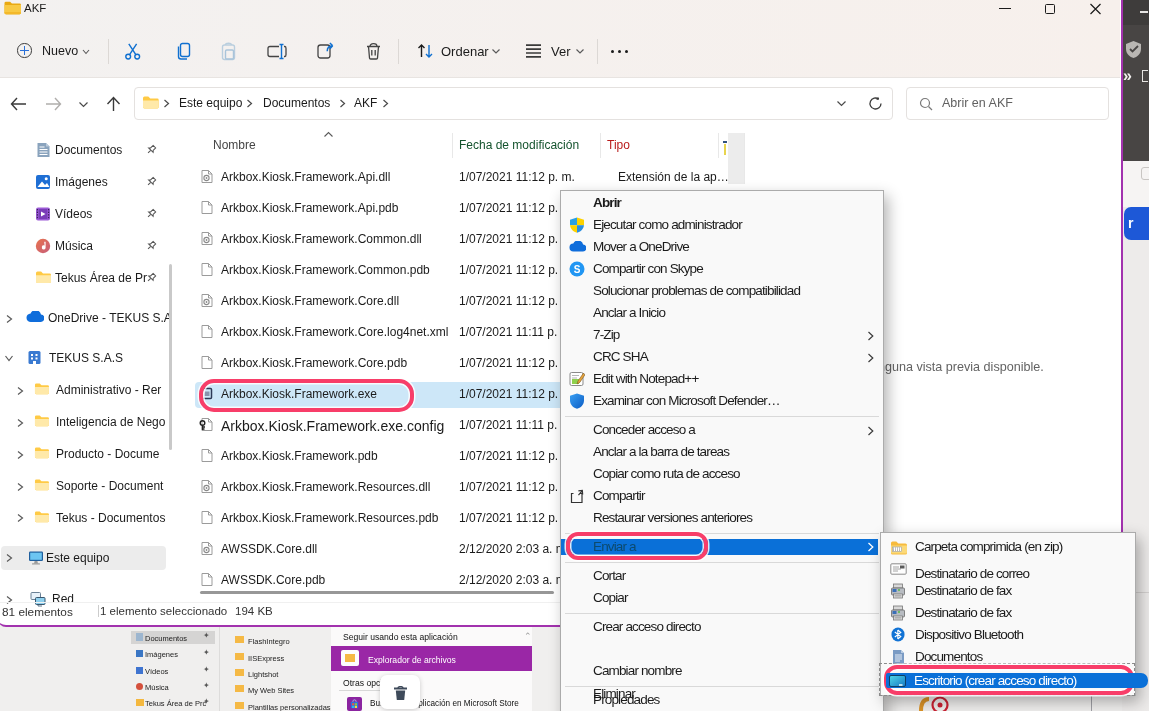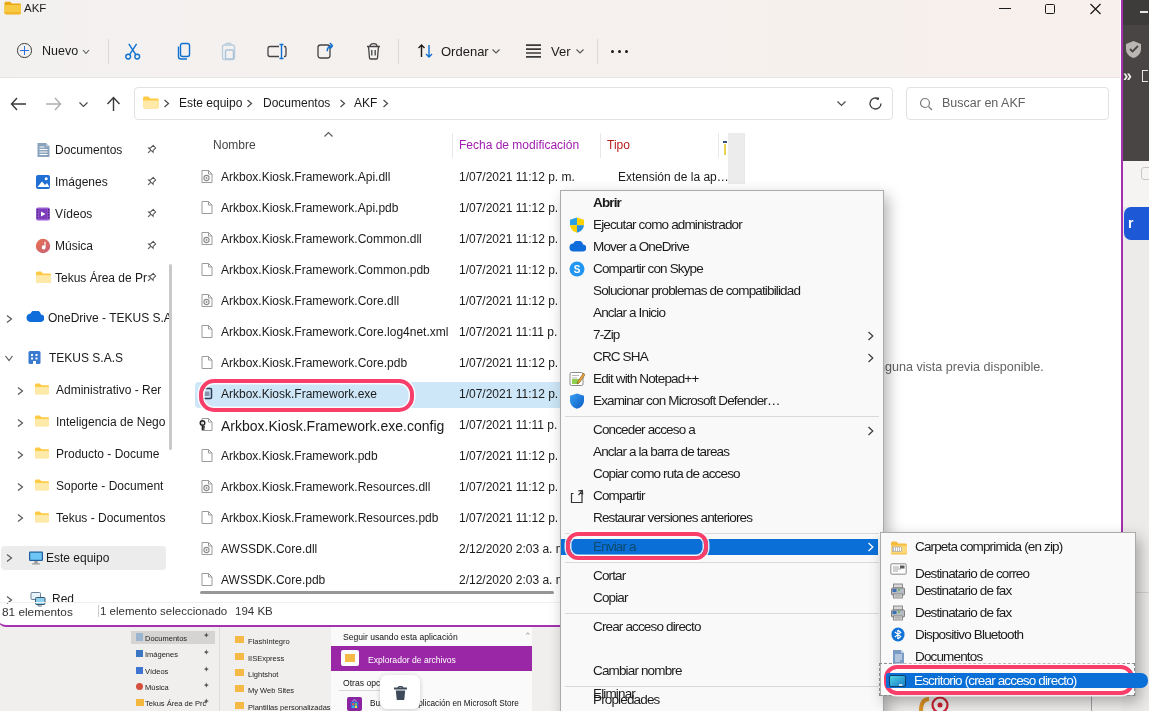--- a/index.html
+++ b/index.html
@@ -232,21 +232,21 @@
   <svg class="abs" style="left:870px;top:98px" width="15" height="15" viewBox="0 0 15 15">
         <path d="M13 7.5 a5.5 5.5 0 1 1 -2.2-4.4" stroke="#3a3a3a" stroke-width="1.3" fill="none"></path>
         <path d="M10.2 0.8 l0.8 2.6 -2.7 0.5" fill="#3a3a3a"></path>
       </svg>
 
   <div class="abs" style="left:908px;top:89px;width:203px;height:33px;background:#fff;border:1px solid #e4e1df;border-radius:4px;"></div>
   <svg class="abs" style="left:921px;top:99px" width="14" height="14" viewBox="0 0 14 14">
         <circle cx="6" cy="6" r="4.5" stroke="#7a7a7a" stroke-width="1.2" fill="none"></circle>
         <path d="M9.5 9.5 L13 13" stroke="#7a7a7a" stroke-width="1.2"></path>
       </svg>
-  <div class="abs txt" style="left:944px;top:98px;font-size:12.5px;color:#616161;">Buscar en AKF</div>
+  <div class="abs txt" style="left:944px;top:98px;font-size:12.5px;color:#616161;">Abrir en AKF</div>
 
   <div class="abs" style="left:3px;top:548px;width:165px;height:24px;background:#ececec;border-radius:4px;"></div>
 
   <svg class="abs" style="left:38px;top:144px" width="15" height="16" viewBox="0 0 15 16">
         <path d="M1.5 1 h8.5 l3.5 3.5 v10.5 h-12 z" fill="#8aa3bd"></path>
         <path d="M10 1 l3.5 3.5 h-3.5 z" fill="#b9c9d9"></path>
         <path d="M3.5 5 h5 M3.5 7.5 h8 M3.5 10 h8 M3.5 12.5 h8" stroke="#fff" stroke-width="1.2"></path>
       </svg>
   <svg class="abs" style="left:37px;top:176px" width="16" height="16" viewBox="0 0 16 16">
         <rect x="1" y="1" width="14" height="14" rx="2" fill="#1f6fd4"></rect>
@@ -396,21 +396,21 @@
         <path d="M2 1.5 L6.5 5 L2 8.5" stroke="#5a5a5a" stroke-width="1.2" fill="none"></path>
       </svg>
 
   <div class="abs" style="left:171px;top:266px;width:3px;height:186px;background:#c9c9c9;border-radius:2px;"></div>
 
   <div class="abs" style="left:197px;top:384px;width:539px;height:26px;background:#cde7f8;border-radius:4px;"></div>
   <div class="abs txt" style="left:215px;top:140px;font-size:12px;color:#454545;">Nombre</div>
   <svg class="abs" style="left:325px;top:133px" width="11" height="7" viewBox="0 0 11 7">
         <path d="M1.5 5.5 L5.5 1.5 L9.5 5.5" stroke="#5a5a5a" stroke-width="1.1" fill="none"></path>
       </svg>
-  <div class="abs txt" style="left:461px;top:140px;font-size:12px;color:#a21caf;">Fecha de modificación</div>
+  <div class="abs txt" style="left:461px;top:140px;font-size:12px;color:#14532d;">Fecha de modificación</div>
   <div class="abs txt" style="left:609px;top:140px;font-size:12px;color:#b91c1c;">Tipo</div>
   <div class="abs" style="left:453.5px;top:135px;width:1px;height:25px;background:#e8e8e8;"></div>
   <div class="abs" style="left:601.5px;top:135px;width:1px;height:25px;background:#e8e8e8;"></div>
   <div class="abs" style="left:719.5px;top:135px;width:1px;height:25px;background:#e8e8e8;"></div>
   <div class="abs" style="left:730px;top:135px;width:16px;height:51px;background:#ececec;"></div>
   <div class="abs" style="left:746px;top:135px;width:1px;height:51px;background:#e8e8e8;"></div>
   <div class="abs" style="left:725px;top:142.5px;width:4px;height:2.5px;background:#33527d;"></div>
   <div class="abs" style="left:726px;top:146px;width:2px;height:11px;background:#e8d44d;"></div>
   <div class="abs txt" style="left:223px;top:171.5px;font-size:12px;">Arkbox.Kiosk.Framework.Api.dll</div>
   <svg class="abs" style="left:203px;top:171.0px" width="12" height="15" viewBox="0 0 12 15">

